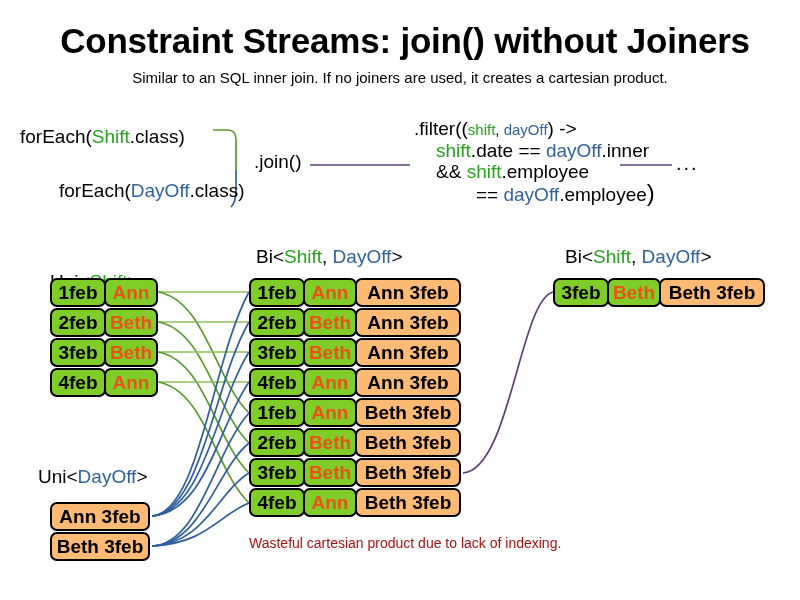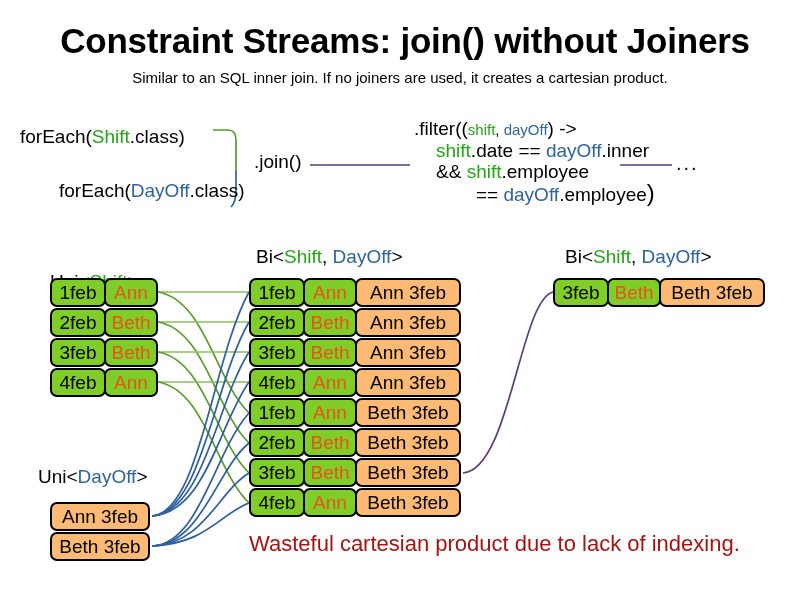--- a/index.html
+++ b/index.html
@@ -36,21 +36,21 @@
   #ellipsis{left:676px;top:152px;font-size:20px;letter-spacing:2px;color:#000;}
 
   
   .streamlabel{position:absolute;font-size:19px;line-height:22px;color:#000;white-space:nowrap;}
   #hdrUniShift{left:50px;top:246px;margin-top:25px;}
   #hdrBiMid{left:256px;top:246px;}
   #hdrBiRight{left:565px;top:246px;}
   #hdrUniDayOff{left:38px;top:466px;}
 
   
-  .tuple{position:absolute;display:flex;align-items:flex-end;height:29px;}
+  .tuple{position:absolute;display:flex;align-items:flex-end;height:29px;font-weight:bold;}
   .cell{
     box-sizing:border-box;
     border:2px solid #000;
     border-radius:7px;
     display:flex;align-items:center;justify-content:center;
     font-size:19px;line-height:19px;
     height:29px;
     margin-left:-2px;
     position:relative;
   }
@@ -69,21 +69,21 @@
   .midbox{left:249px;}
   
   .rightbox{left:553px;}
   
   .dayoffbox{left:50px;}
   .cell.dolone{width:100px;color:#000;}
 
   
   .warning{
     position:absolute;left:249px;top:531px;
-    font-size:22px;line-height:25px;color:#a41414;white-space:nowrap;
+    font-size:14px;line-height:25px;color:#a41414;white-space:nowrap;
   }
 
   svg#wires{position:absolute;left:0;top:0;width:800px;height:600px;pointer-events:none;}
 </style>
 </head>
 <body>
 
 <div id="stage">
 
   <svg id="wires" viewBox="0 0 800 600">

